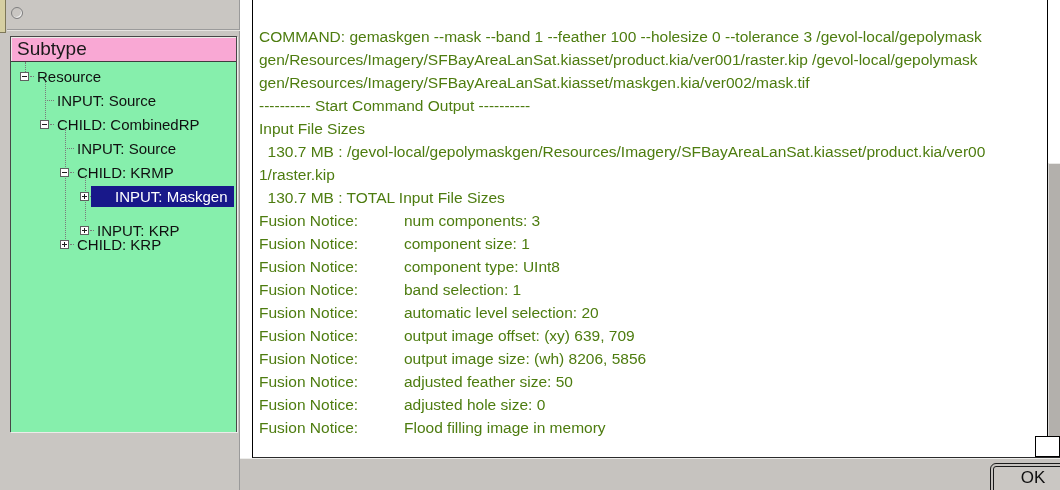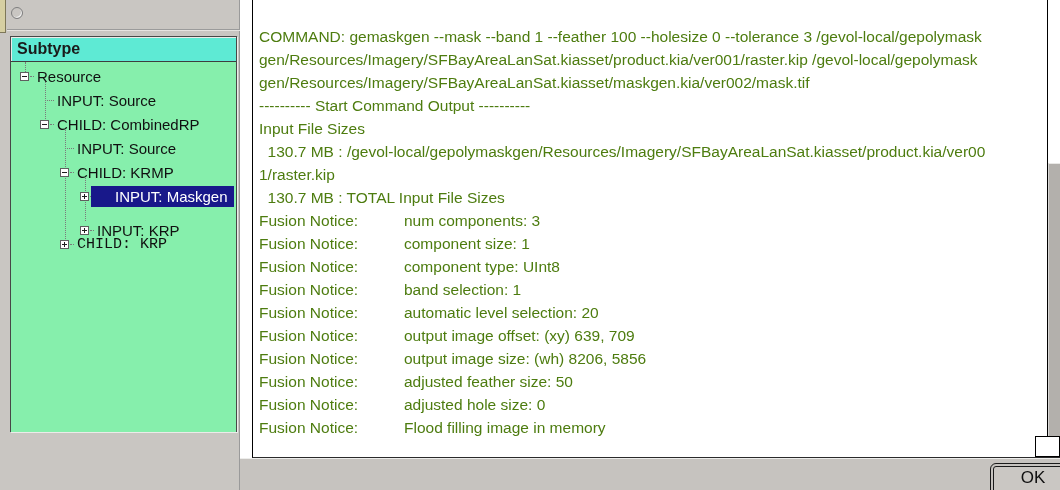--- a/index.html
+++ b/index.html
@@ -33,25 +33,24 @@
     border-top: 1px solid #9b9b9b; border-bottom: 1px solid #e6e4e1;
   }
   .tree-panel {
     position: absolute; left: 10px; top: 36px; width: 227px; height: 396px;
     border: 1px solid #474747;
     box-shadow: 1px 1px 0 #ececea;
     background: #fff;
   }
   .tree-header {
     height: 25px; line-height: 24px; padding-left: 6px;
-    font-size: 16px; color: #1a1a1a;
-    background: #5eead4;
+    font-size: 19px; color: #1a1a1a;
+    background: #f9a8d4;
     border-bottom: 1px solid #3e3e3e;
     box-shadow: inset 0 1px 0 #ecebe8, inset 1px 0 0 #ecebe8;
-    font-weight: bold;
   }
   .tree-list { position: relative; height: 370px; overflow: hidden; background: #86efac; }
   .tconn { position: absolute; width: 0; border-left: 1px dotted #7a7a7a; }
   .trow { position: absolute; left: 0; width: 100%; height: 24px; }
   .tstub { position: absolute; top: 11px; height: 0; border-top: 1px dotted #7a7a7a; }
   .ebox {
     position: absolute; top: 7px; width: 9px; height: 9px;
     background: #fff; border: 1px solid #5f5f5f;
   }
   .ebox .h { position: absolute; left: 1px; right: 1px; top: 3px; height: 1px; background: #1d1d1d; }
@@ -168,21 +167,21 @@
           <span class="tlabel sel" style="left: 80px;">INPUT: Maskgen</span>
         </div>
         <div class="trow" style="top: 157px;">
           <span class="tstub" style="left: 79px; width: 4px;"></span>
           <span class="ebox" style="left: 69px;">
             <span class="h"></span>
             <span class="v"></span>
           </span>
           <span class="tlabel" style="left: 80px;">INPUT: KRP</span>
         </div>
-        <div class="trow" style="top: 171px; font-family: Liberation Mono, monospace;">
+        <div class="trow" style="top: 171px;">
           <span class="tstub" style="left: 59px; width: 4px;"></span>
           <span class="ebox" style="left: 49px;">
             <span class="h"></span>
             <span class="v"></span>
           </span>
           <span class="tlabel" style="left: 60px;">CHILD: KRP</span>
         </div>
       </div>
   </div>
 </div>

